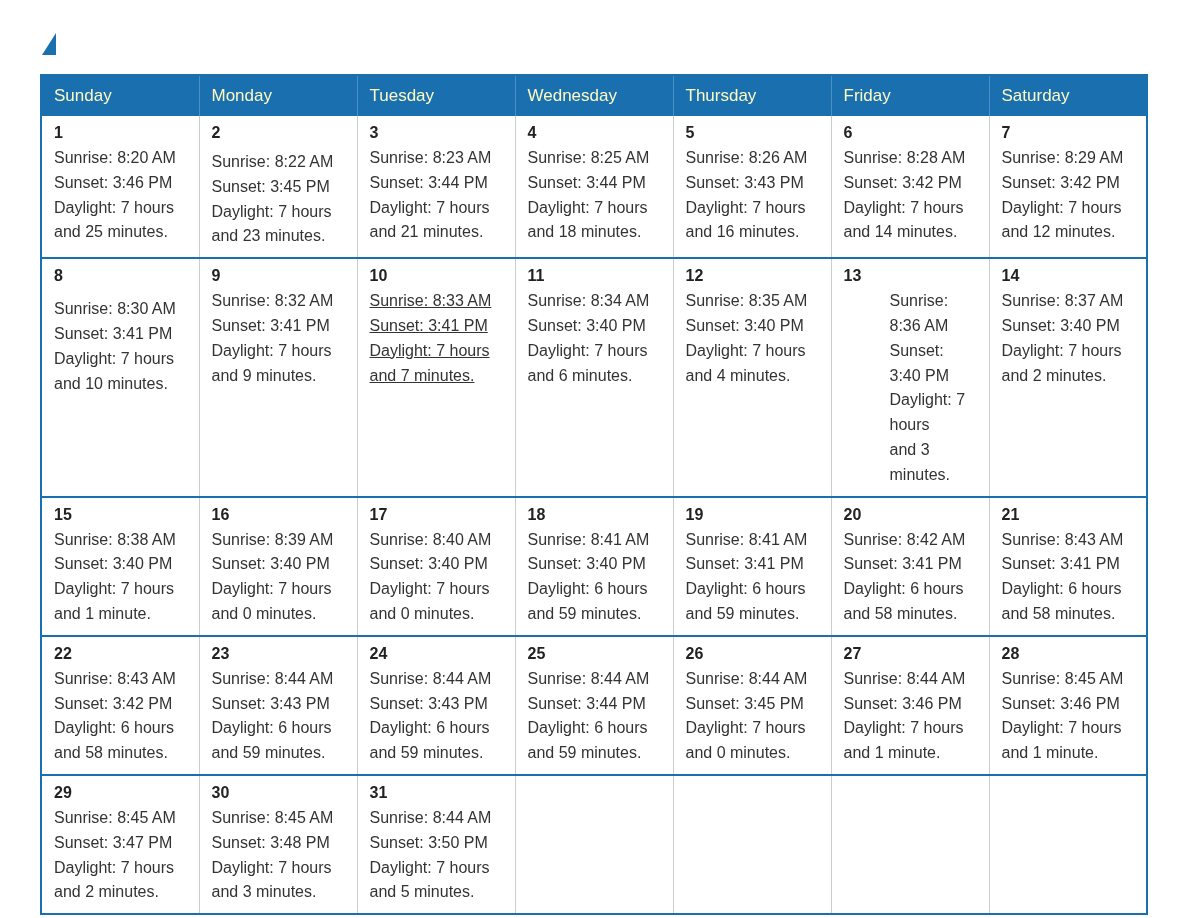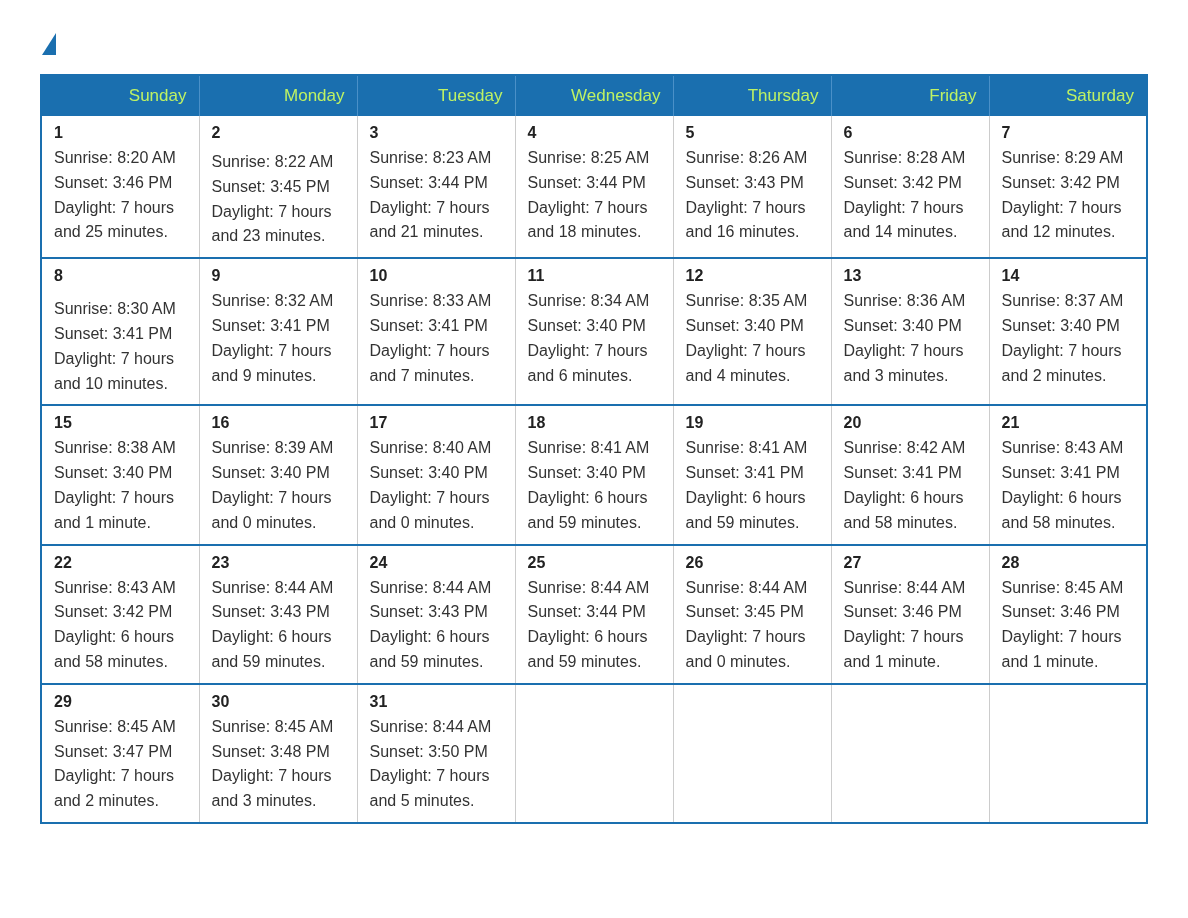--- a/index.html
+++ b/index.html
@@ -54,25 +54,25 @@
       color: #444;
       margin-top: 4px;
     }
     .calendar {
       width: 100%;
       border-collapse: collapse;
       border: 2px solid #1a6faf;
     }
     .calendar th {
       background-color: #1a6faf;
-      color: #bef264;
+      color: #fef9c3;
       font-size: 17px;
       font-weight: normal;
       padding: 10px 12px;
-      text-align: right;
+      text-align: left;
       border-right: 1px solid #4a90c8;
     }
     .calendar th:last-child { border-right: none; }
     .calendar td {
       vertical-align: top;
       padding: 8px 12px;
       border-right: 1px solid #ccc;
       border-bottom: 2px solid #1a6faf;
       font-size: 13.5px;
       color: #333;
@@ -192,42 +192,42 @@
         </td>
         <td>
           <span class="day-number">9</span>
           <div class="day-info" style="white-space: pre-line;">Sunrise: 8:32 AM
 Sunset: 3:41 PM
 Daylight: 7 hours
 and 9 minutes.</div>
         </td>
         <td>
           <span class="day-number">10</span>
-          <div class="day-info" style="white-space: pre-line;">Sunrise: 8:33 AM
+          <div class="day-info" style="white-space: pre-line; text-decoration: underline;">Sunrise: 8:33 AM
 Sunset: 3:41 PM
 Daylight: 7 hours
 and 7 minutes.</div>
         </td>
         <td>
           <span class="day-number">11</span>
           <div class="day-info" style="white-space: pre-line;">Sunrise: 8:34 AM
 Sunset: 3:40 PM
 Daylight: 7 hours
 and 6 minutes.</div>
         </td>
         <td>
           <span class="day-number">12</span>
           <div class="day-info" style="white-space: pre-line;">Sunrise: 8:35 AM
 Sunset: 3:40 PM
 Daylight: 7 hours
 and 4 minutes.</div>
         </td>
         <td>
           <span class="day-number">13</span>
-          <div class="day-info" style="white-space: pre-line;">Sunrise: 8:36 AM
+          <div class="day-info" style="white-space: pre-line; margin-left: 46px;">Sunrise: 8:36 AM
 Sunset: 3:40 PM
 Daylight: 7 hours
 and 3 minutes.</div>
         </td>
         <td>
           <span class="day-number">14</span>
           <div class="day-info" style="white-space: pre-line;">Sunrise: 8:37 AM
 Sunset: 3:40 PM
 Daylight: 7 hours
 and 2 minutes.</div>

